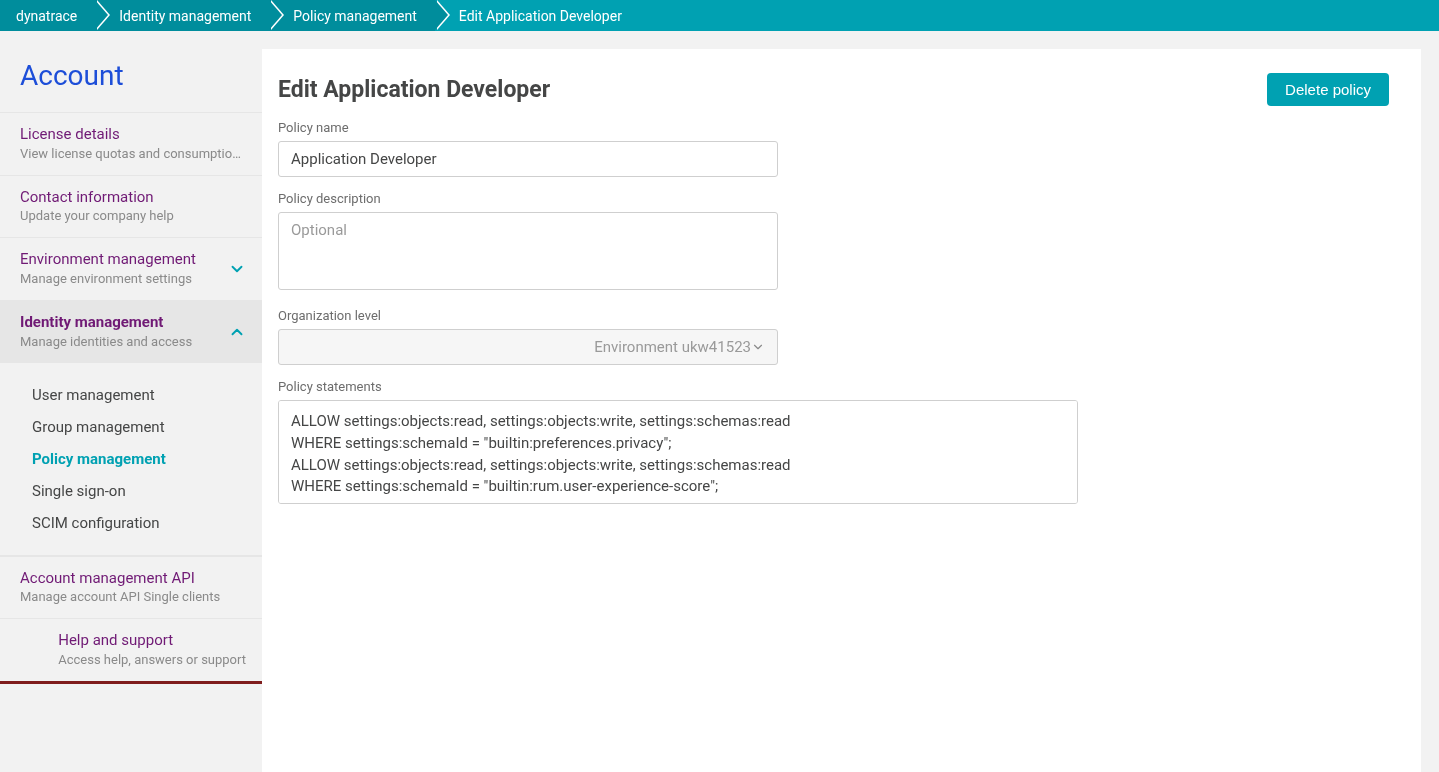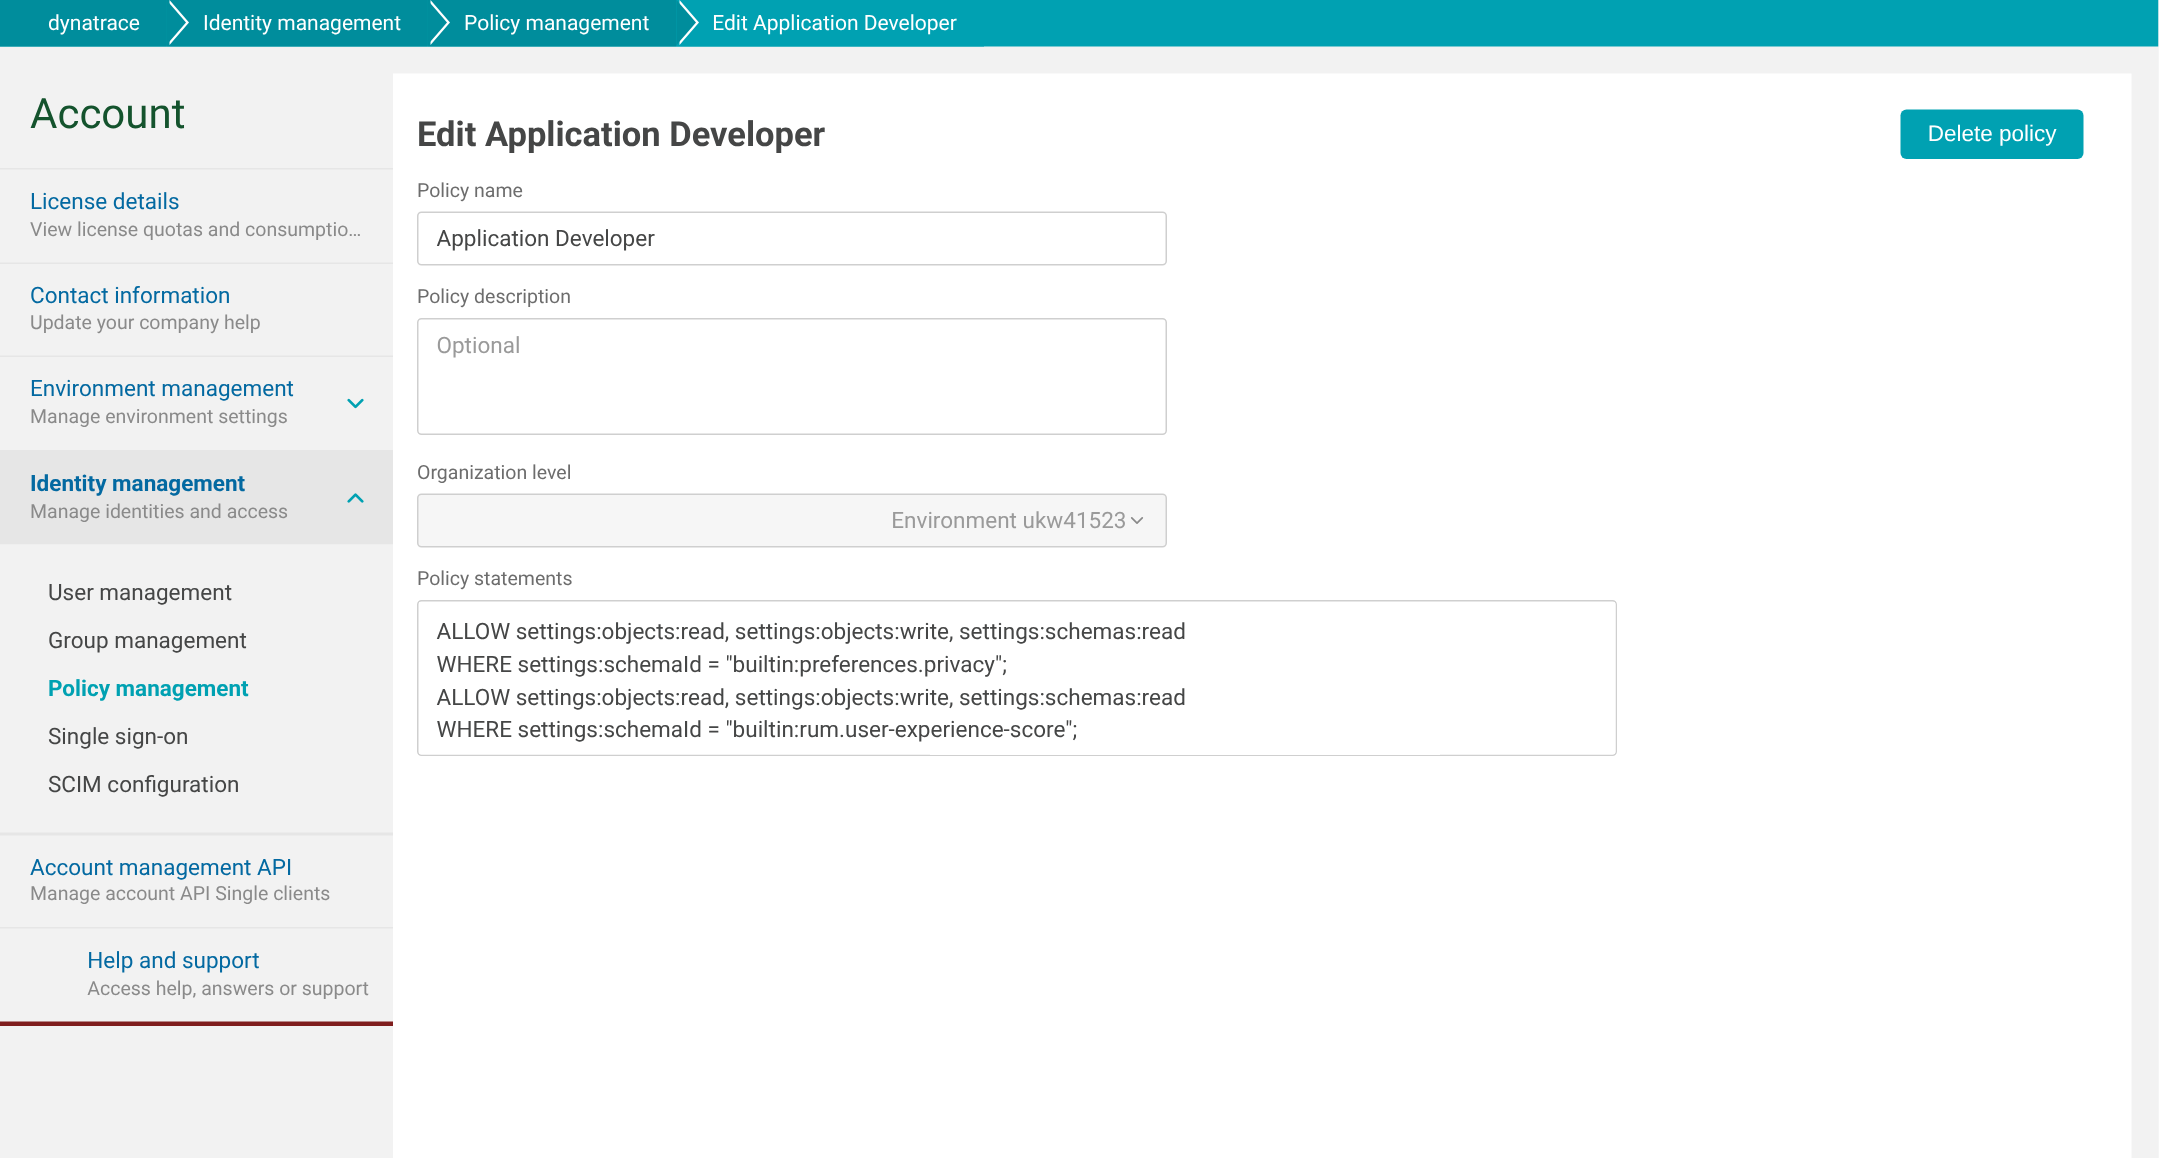--- a/index.html
+++ b/index.html
@@ -26,21 +26,21 @@
     position: relative;
     height: 31px;
     display: flex;
     align-items: center;
     padding: 0 18px 0 24px;
     color: #fff;
     font-size: 14px;
     cursor: pointer;
     background: #008d9c;
   }
-  .crumb.first { padding-left: 32px; text-align: right; }
+  .crumb.first { padding-left: 16px; text-align: right; }
   .crumb::after {
     content: "";
     position: absolute;
     right: -13px;
     top: 0;
     width: 0; height: 0;
     border-top: 15.5px solid transparent;
     border-bottom: 15.5px solid transparent;
     border-left: 13px solid #008d9c;
     z-index: 2;
@@ -69,36 +69,36 @@
   .sidebar {
     width: 262px;
     flex: 0 0 262px;
     background: #f2f2f2;
     display: flex;
     flex-direction: column;
   }
   .sidebar-title {
     padding: 28px 20px 20px 20px;
     font-size: 28px;
-    color: #14532d;
+    color: #1d4ed8;
     font-weight: 400;
   }
   .nav-item {
     border-top: 1px solid #e6e6e6;
     padding: 12px 16px 12px 20px;
     display: flex;
     align-items: center;
     justify-content: space-between;
     cursor: pointer;
   }
   .nav-item:last-of-type { border-bottom: 3px solid #7f1d1d; justify-content: flex-end; }
   .nav-item .texts { overflow: hidden; }
   .nav-item .title {
     font-size: 15px;
-    color: #0369a1;
+    color: #701a75;
     line-height: 1.3;
     white-space: nowrap; overflow: hidden; text-overflow: ellipsis;
   }
   .nav-item .desc {
     font-size: 13px;
     color: #8a8a8a;
     line-height: 1.4;
     white-space: nowrap; overflow: hidden; text-overflow: ellipsis;
   }
   .nav-item.active {

